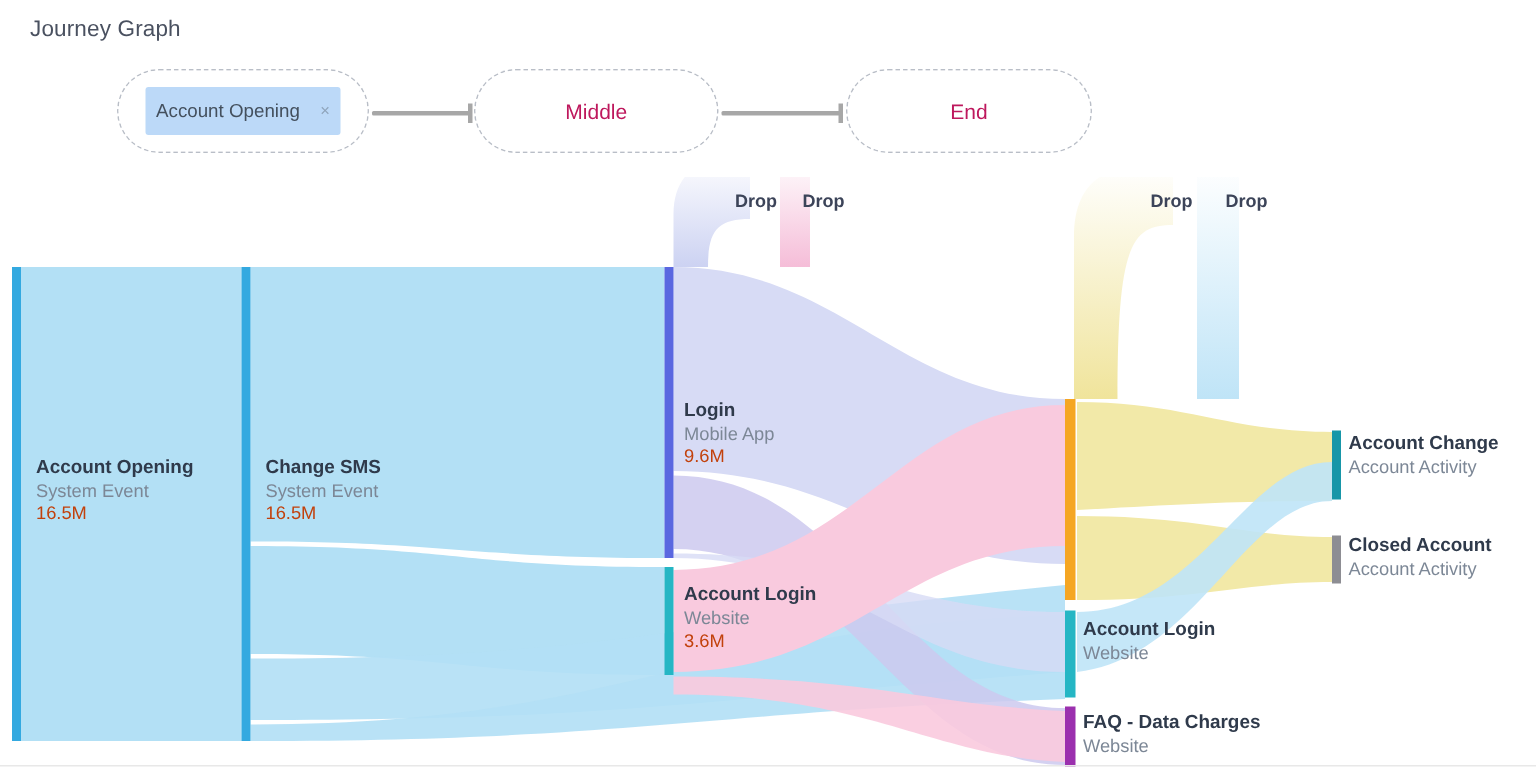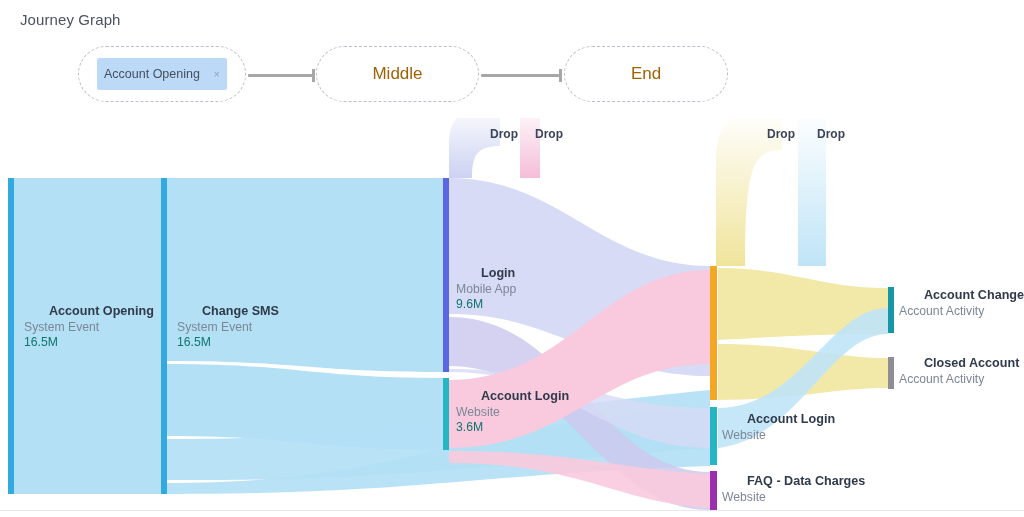--- a/index.html
+++ b/index.html
@@ -59,22 +59,22 @@
     color: #44505e;
   }
   .chip-label { flex: 1; white-space: nowrap; overflow: hidden; }
   .chip-x {
     color: #8fa4bb;
     font-size: 11px;
     padding-left: 6px;
     cursor: pointer;
   }
   .step-placeholder {
-    color: #a16207;
-    font-size: 17px;
+    color: #be185d;
+    font-size: 14px;
   }
   .connector {
     position: absolute;
     top: 28px;
     height: 3px;
     background: #a7a7a7;
     border-radius: 1px;
   }
   .conn-1 { left: 170px; width: 66px; }
   .conn-2 { left: 403px; width: 80px; }
@@ -102,29 +102,28 @@
 
   .node-label {
     position: absolute;
     white-space: nowrap;
     line-height: 15.5px;
   }
   .node-title {
     font-size: 12.6px;
     font-weight: bold;
     color: #2f3a4b;
-    margin-left: 25px;
   }
   .node-sub {
     font-size: 12.2px;
     color: #7c8796;
   }
   .node-val {
     font-size: 12.2px;
-    color: #0f766e;
+    color: #c2410c;
   }
   .footer-rule {
     position: absolute;
     left: 0; top: 510px;
     width: 1024px; height: 1px;
     background: #e8e8e8;
   }
 </style>
 </head>
 <body>

